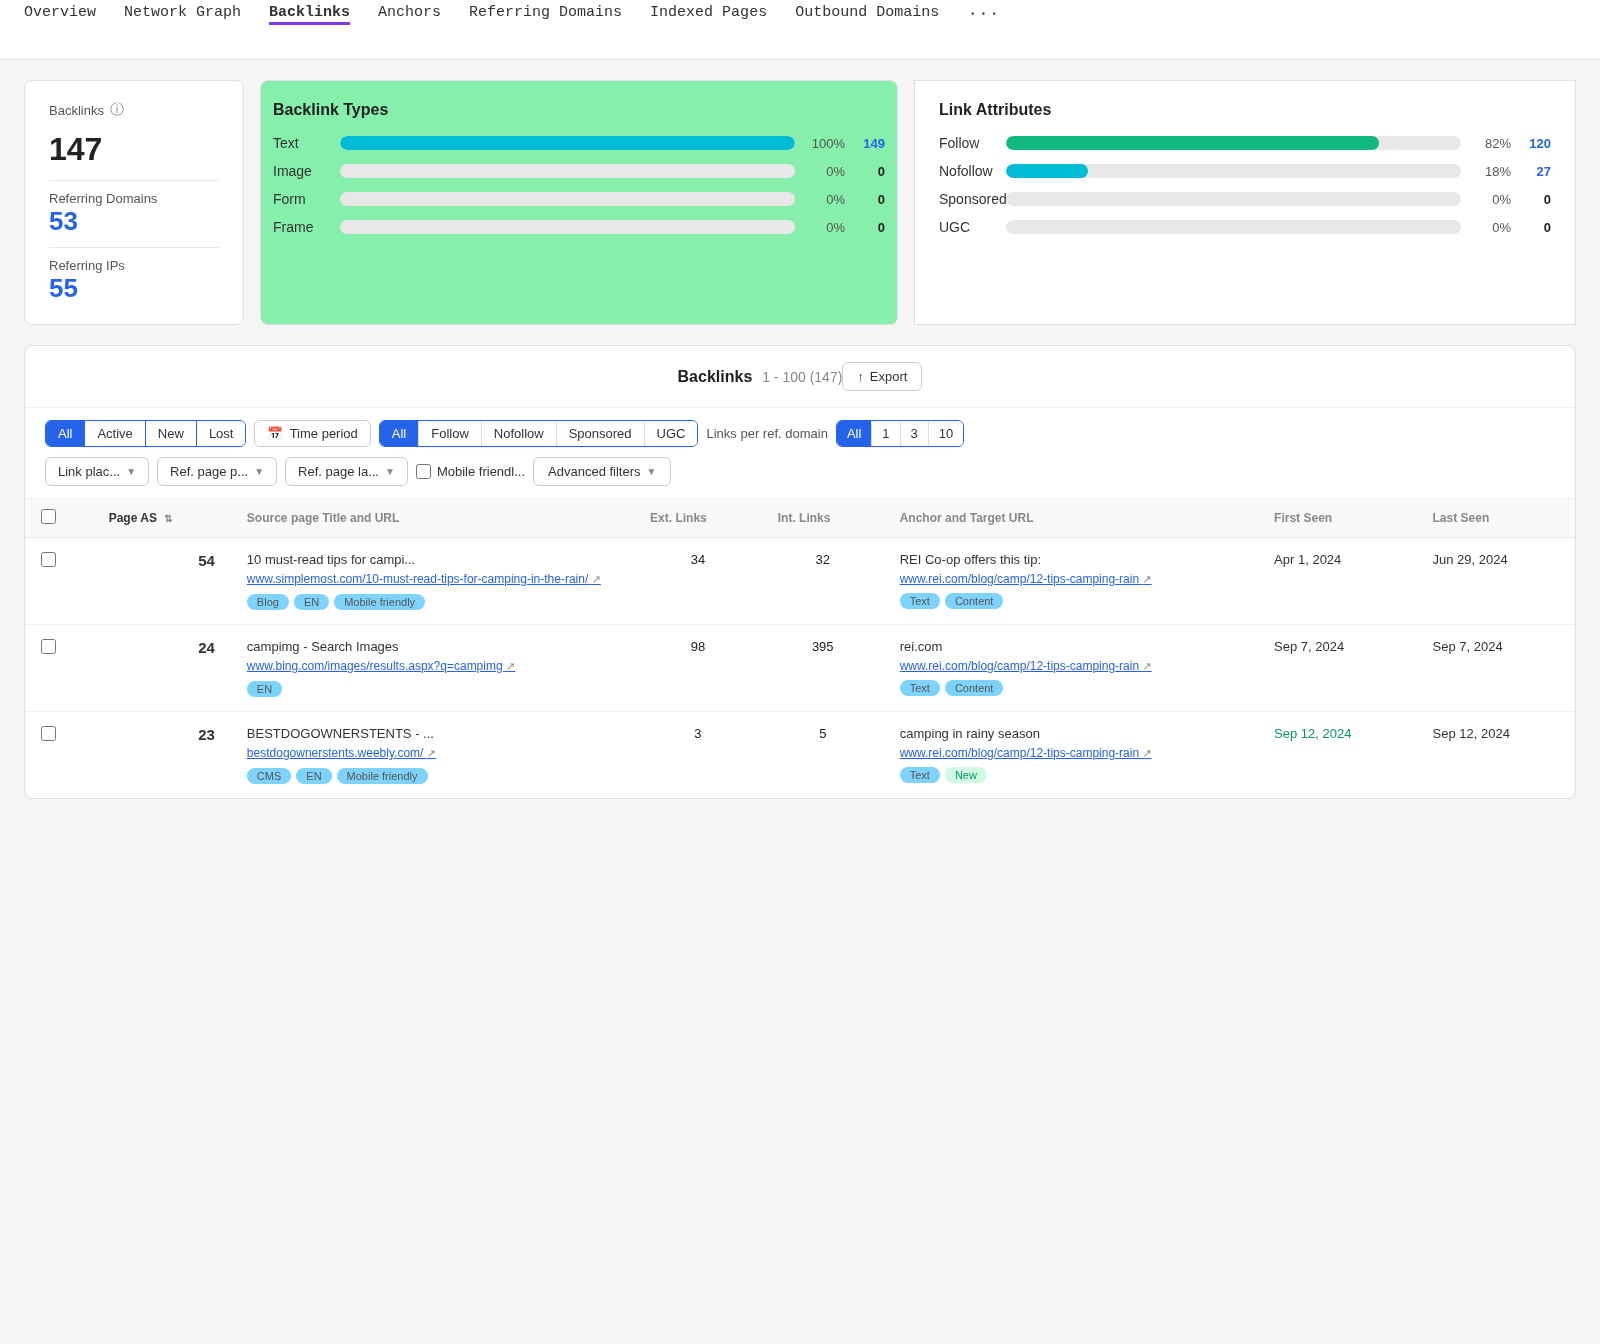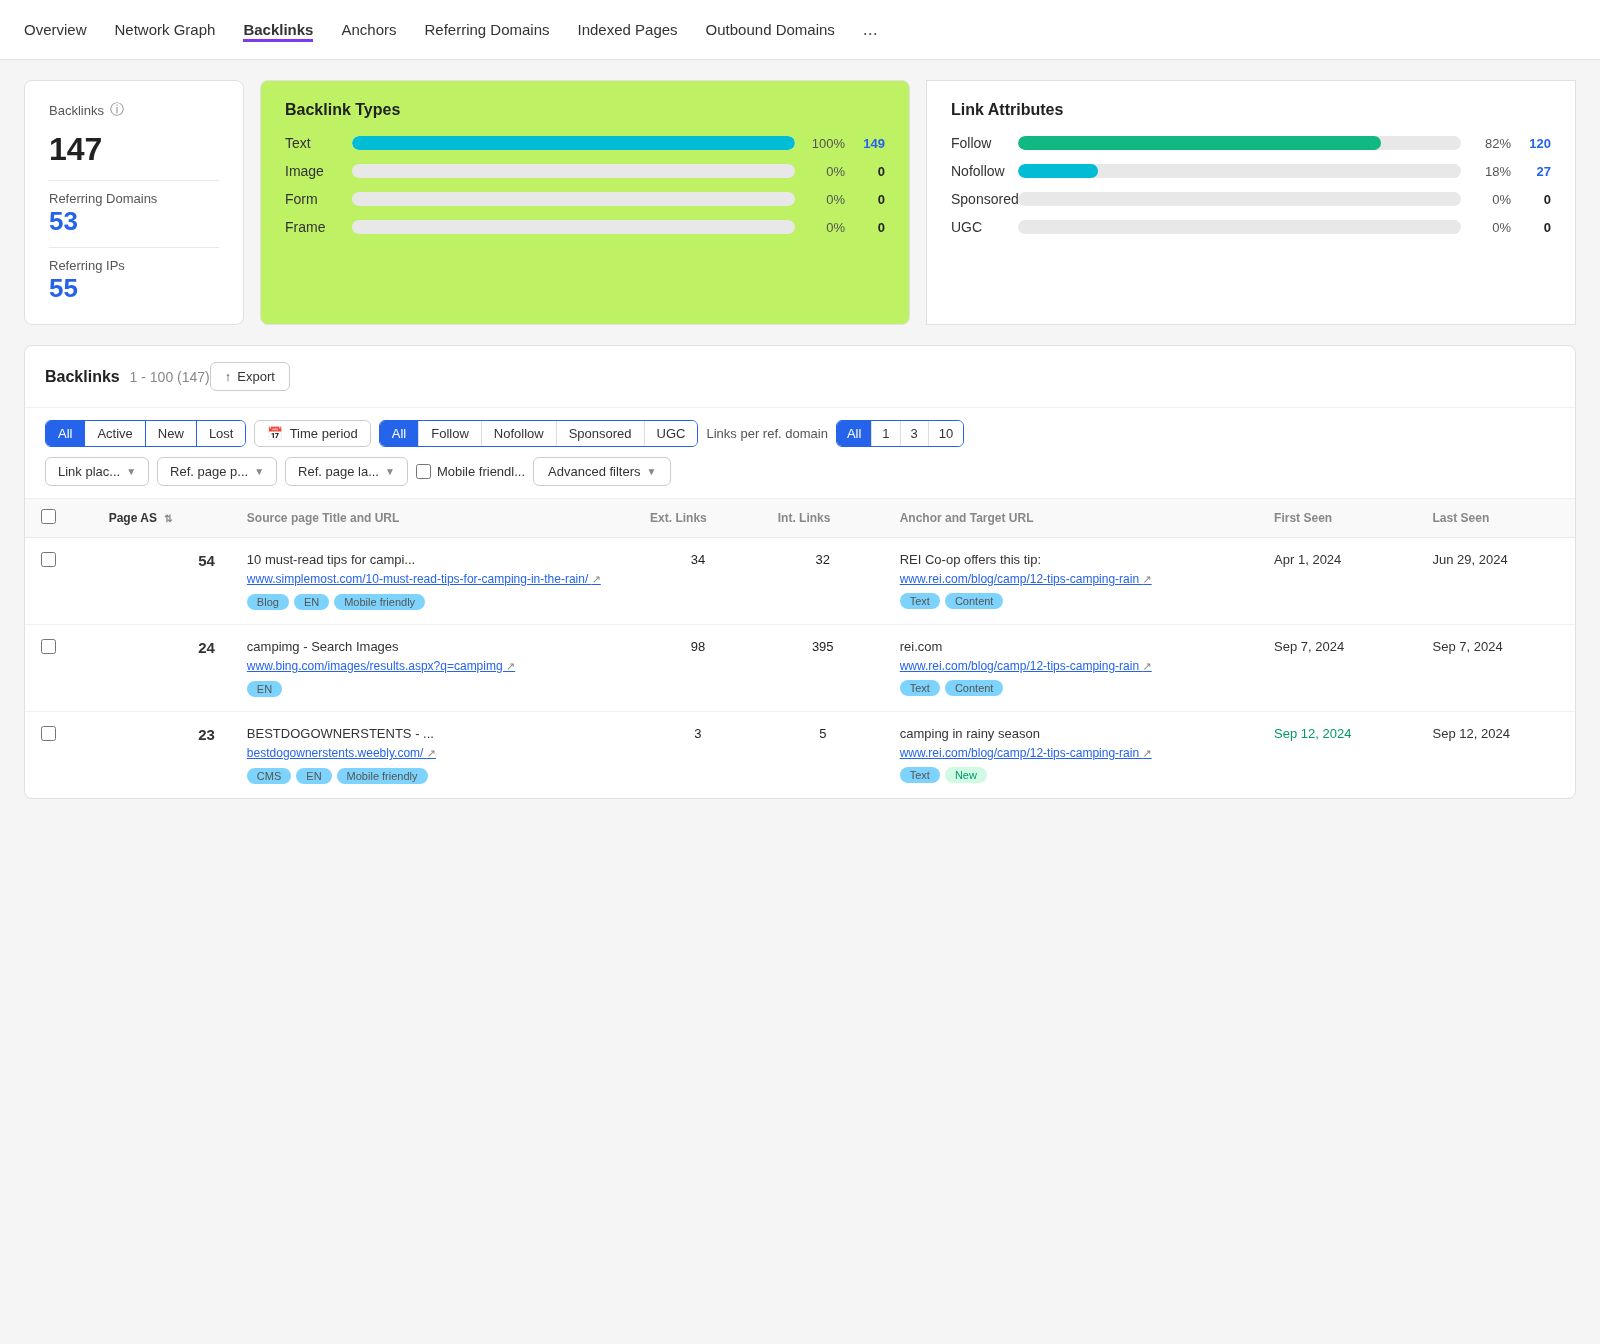--- a/index.html
+++ b/index.html
@@ -1,54 +1,54 @@
 <!DOCTYPE html>
 <html><head>
   <meta charset="utf-8">
   <style>
     * { box-sizing: border-box; margin: 0; padding: 0; }
     body { font-family: -apple-system, BlinkMacSystemFont, 'Segoe UI', sans-serif; background: #f5f5f5; color: #222; font-size: 14px; }
 
     
-    .top-nav { background: #fff; border-bottom: 1px solid #e0e0e0; display: flex; align-items: center; padding: 0 24px; height: 60px; gap: 28px; }
+    .top-nav { background: #fff; border-bottom: 1px solid #e0e0e0; display: flex; align-items: flex-start; padding: 0 24px; height: 60px; gap: 28px; font-family: Liberation Mono, monospace; }
     .nav-item { font-size: 15px; color: #333; cursor: pointer; padding: 4px 0; white-space: nowrap; }
     .nav-item.active { font-weight: 700; border-bottom: 3px solid #7c3aed; padding-bottom: 1px; }
     .nav-dots { font-size: 18px; color: #555; cursor: pointer; }
 
     
     .main { padding: 20px 24px; }
 
     
     .cards-row { display: flex; gap: 16px; margin-bottom: 20px; }
 
     
     .summary-card { background: #fff; border: 1px solid #e0e0e0; border-radius: 8px; padding: 20px 24px; min-width: 220px; }
     .summary-label { font-size: 13px; color: #555; display: flex; align-items: center; gap: 6px; }
     .summary-label .info-icon { color: #888; font-size: 14px; }
     .summary-value { font-size: 32px; font-weight: 700; margin: 12px 0 12px; }
     .summary-divider { border: none; border-top: 1px solid #e8e8e8; margin: 10px 0; }
     .summary-value-blue { color: #2563eb; font-size: 26px; font-weight: 700; }
 
     
-    .types-card { background: #bef264; border: 1px solid #e0e0e0; border-radius: 8px; padding: 20px 24px; flex: 1; }
+    .types-card { background: #86efac; border: 1px solid #e0e0e0; border-radius: 8px; padding: 20px 12px; flex: 1; }
     .card-title { font-size: 16px; font-weight: 700; margin-bottom: 16px; }
     .bar-row { display: flex; align-items: center; gap: 12px; margin-bottom: 12px; }
     .bar-label { width: 55px; color: #333; font-size: 14px; }
     .bar-track { flex: 1; height: 14px; background: #e8e8e8; border-radius: 7px; overflow: hidden; }
     .bar-fill { height: 100%; border-radius: 7px; }
     .bar-pct { width: 38px; text-align: right; font-size: 13px; color: #555; }
     .bar-count { width: 28px; text-align: right; font-size: 13px; font-weight: 600; }
     .bar-count.blue { color: #2563eb; }
 
     
     .attrs-card { background: #fff; border: 1px solid #e0e0e0; border-radius: 0; padding: 20px 24px; flex: 1; }
 
     
     .table-section { background: #fff; border: 1px solid #e0e0e0; border-radius: 8px; padding: 0; }
-    .table-header { display: flex; align-items: center; justify-content: flex-start; padding: 16px 20px; border-bottom: 1px solid #f0f0f0; }
+    .table-header { display: flex; align-items: center; justify-content: center; padding: 16px 20px; border-bottom: 1px solid #f0f0f0; }
     .table-title { font-size: 16px; font-weight: 700; }
     .table-count { font-size: 14px; color: #888; font-weight: 400; margin-left: 6px; }
 
     .export-btn { display: flex; align-items: center; gap: 6px; border: 1px solid #ccc; border-radius: 6px; padding: 6px 14px; background: #fff; cursor: pointer; font-size: 13px; color: #333; }
 
     
     .filter-bar { padding: 12px 20px; border-bottom: 1px solid #f0f0f0; display: flex; flex-direction: column; gap: 10px; }
     .filter-row { display: flex; align-items: center; gap: 8px; flex-wrap: wrap; }
 
     .btn-group { display: flex; border: 1px solid #2563eb; border-radius: 6px; overflow: hidden; }

